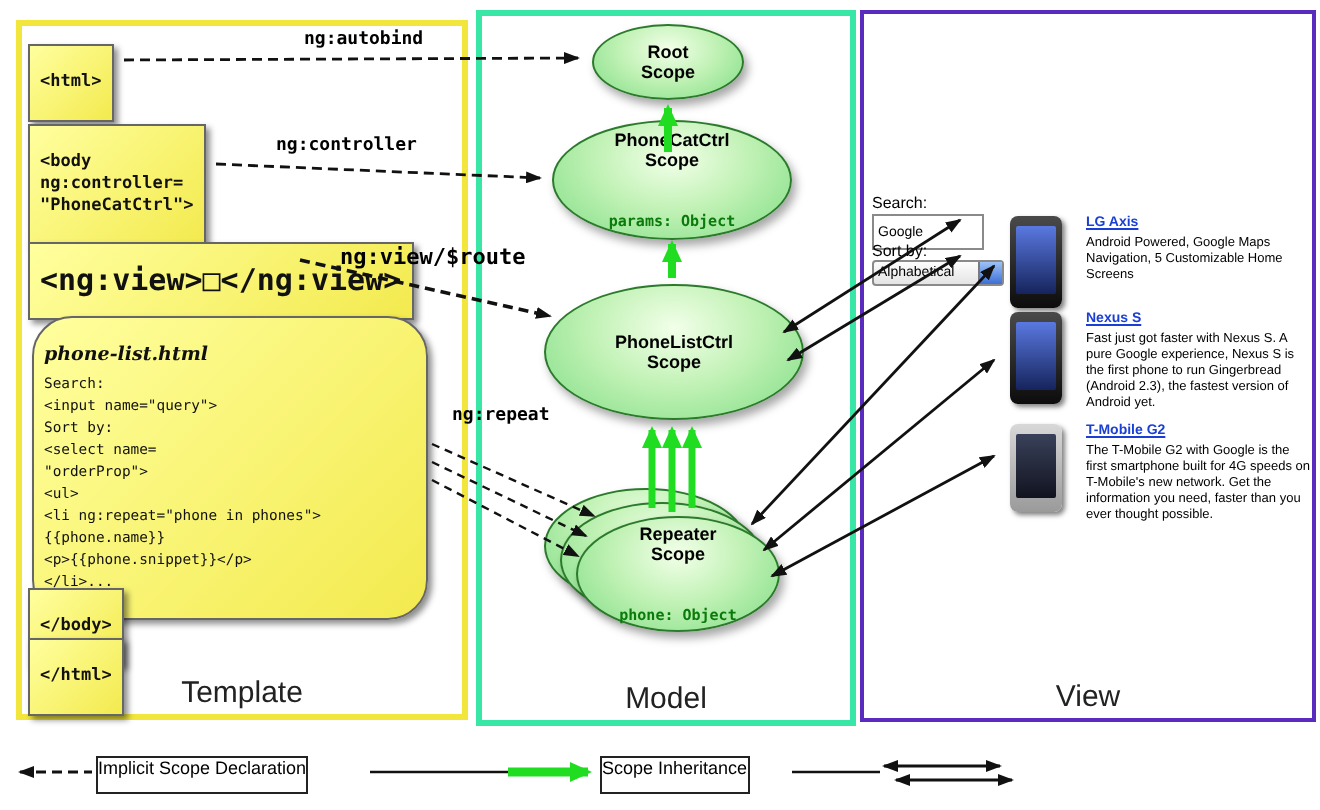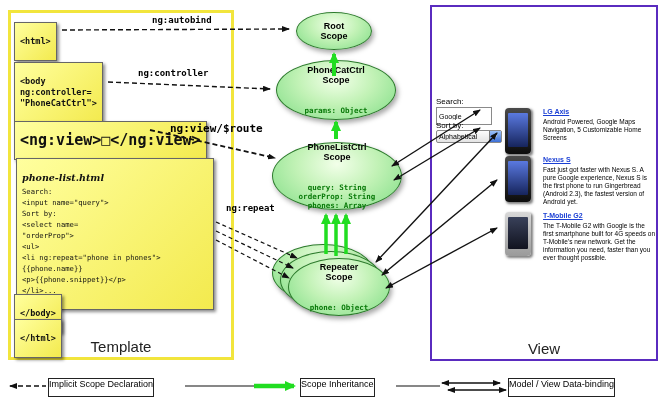--- a/index.html
+++ b/index.html
@@ -9,21 +9,21 @@
   #col-template{left:8px;top:10px;width:220px;height:344px;border:3px solid #f2e53c;}
   #col-model{left:238px;top:5px;width:184px;height:352px;border:3px solid #38e6a6;}
   #col-view{left:430px;top:5px;width:224px;height:352px;border:2px solid #5a2bbf;}
   .col-label{position:absolute;bottom:2px;width:100%;text-align:center;
              font:400 15px "Liberation Sans",sans-serif;color:#222;z-index:4;}
   
   .ybox{position:absolute;z-index:2;background:linear-gradient(135deg,#ffff9e,#f3ea4e);
         border:1px solid #666;box-shadow:2px 2px 3px rgba(0,0,0,.45);
         font:700 8.5px "DejaVu Sans Mono",monospace;color:#111;
         padding:13px 5px;line-height:11px;white-space:nowrap;}
-  #phone-list-box{font-weight:400;font-size:7.2px;line-height:11px;width:186px;}
+  #phone-list-box{font-weight:400;font-size:7.2px;line-height:11px;width:186px;border-radius:20px;}
   #phone-list-title{font:700 italic 9.5px "DejaVu Serif",serif;margin-bottom:3px;}
   
   .scope{position:absolute;z-index:2;border-radius:50%;
          background:radial-gradient(ellipse at 50% 32%,#f2ffe9 0%,#c2f2b6 45%,#7fdd85 100%);
          border:1px solid #2c7a2c;box-shadow:2px 3px 5px rgba(0,0,0,.35);
          display:flex;flex-direction:column;align-items:center;justify-content:center;text-align:center;}
   .scope-title{font:700 9px "Liberation Sans",sans-serif;color:#000;line-height:10px;display:block;}
   .scope-props{margin-top:21px;}
   .scope-prop{display:block;font:700 7.5px "DejaVu Sans Mono",monospace;color:#0a7a0a;line-height:9px;}
   
@@ -55,20 +55,23 @@
   #overlay{position:absolute;left:0;top:0;z-index:6;pointer-events:none;}
 </style>
 </head>
 <body>
 
 <div id="canvas">
 
   <div class="col" id="col-template">
     <div class="col-label">Template</div>
   </div>
+  <div class="col" id="col-model">
+    <div class="col-label">Model</div>
+  </div>
   <div class="col" id="col-view">
     <div class="col-label">View</div>
   </div>
 
   <div class="ybox" style="left:14px;top:22px;">&lt;html&gt;</div>
 
   <div class="ybox" style="left:14px;top:62px;">
     <div>&lt;body</div>
     <div>ng:controller=</div>
     <div>"PhoneCatCtrl"&gt;</div>
@@ -102,25 +105,20 @@
     <span class="scope-title">PhoneCatCtrl</span>
     <span class="scope-title">Scope</span>
     <span class="scope-props">
       <span class="scope-prop">params: Object</span>
     </span>
   </div>
 
   <div class="scope" style="left:272px;top:142px;width:128px;height:66px;">
     <span class="scope-title">PhoneListCtrl</span>
     <span class="scope-title">Scope</span>
-    <span class="scope-props">
-      <span class="scope-prop">query: String</span>
-      <span class="scope-prop">orderProp: String</span>
-      <span class="scope-prop">phones: Array</span>
-    </span>
   </div>
 
   <div class="scope" style="left:272px;top:244px;width:100px;height:56px;"></div>
   <div class="scope" style="left:280px;top:251px;width:100px;height:56px;"></div>
   <div class="scope" style="left:288px;top:258px;width:100px;height:56px;">
     <span class="scope-title">Repeater</span>
     <span class="scope-title">Scope</span>
     <span class="scope-props">
       <span class="scope-prop">phone: Object</span>
     </span>
@@ -152,21 +150,20 @@
   <div class="phone-desc" style="left:543px;top:166px;">Fast just got faster with Nexus S. A pure Google experience, Nexus S is the first phone to run Gingerbread (Android 2.3), the fastest version of Android yet.</div>
 
   <div class="phone-body silver" style="left:505px;top:212px;height:44px;">
       <span class="screen"></span>
     </div>
   <a class="phone-name" style="left:543px;top:212px;">T-Mobile G2</a>
   <div class="phone-desc" style="left:543px;top:222px;">The T-Mobile G2 with Google is the first smartphone built for 4G speeds on T-Mobile's new network. Get the information you need, faster than you ever thought possible.</div>
 
   <div class="lgbox" style="left:48px;">Implicit Scope Declaration</div>
   <div class="lgbox" style="left:300px;">Scope Inheritance</div>
-  <div class="lgbox" style="left:508px;">Model / View Data-binding</div>
 
   <svg id="overlay" width="660" height="405" viewBox="0 0 660 405">
     <defs>
       <marker id="mB" viewBox="0 0 8 6" markerWidth="8" markerHeight="6" refX="7" refY="3" orient="auto-start-reverse" markerUnits="userSpaceOnUse">
         <path d="M0,0 L8,3 L0,6 Z" fill="#111"></path>
       </marker>
       <marker id="mG" viewBox="0 0 12 10" markerWidth="12" markerHeight="10" refX="9" refY="5" orient="auto-start-reverse" markerUnits="userSpaceOnUse">
         <path d="M0,0 L11,5 L0,10 Z" fill="#21dd21"></path>
       </marker>
     </defs>

